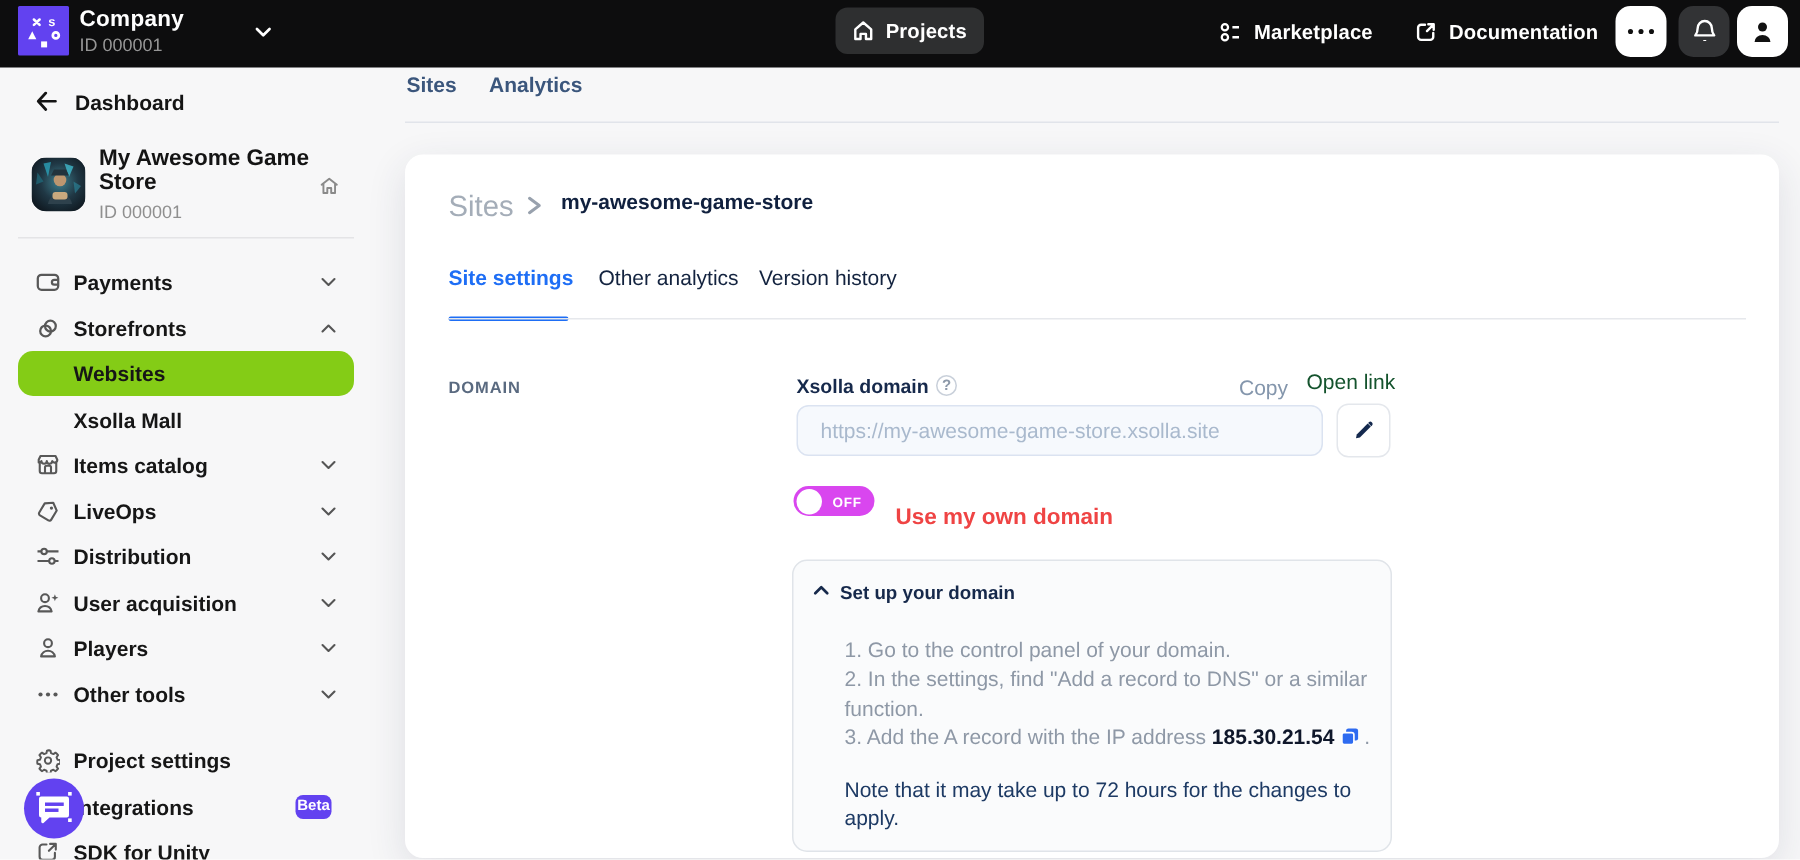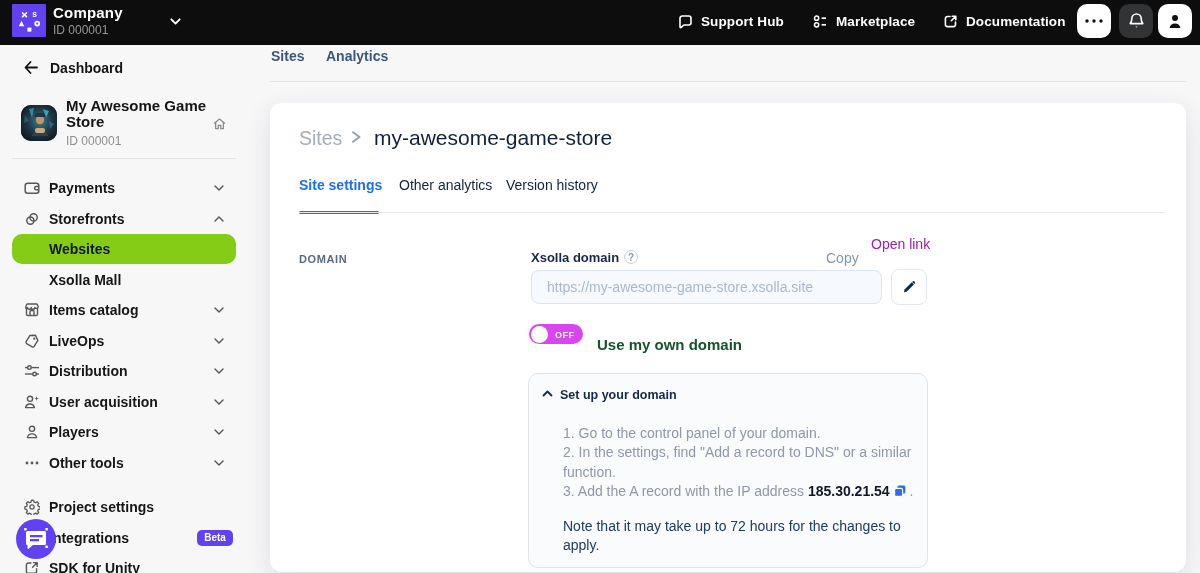--- a/index.html
+++ b/index.html
@@ -30,52 +30,52 @@
 
   
   #tabSites { position:absolute; left:271px; top:48px; font-size:14px; font-weight:700; color:#3b567c; }
   #tabAnalytics { position:absolute; left:326px; top:48px; font-size:14px; font-weight:700; color:#3b567c; }
   #topDivider { position:absolute; left:270px; top:81px; width:916px; height:1px; background:#e1e4ea; }
   #card { position:absolute; left:270px; top:103px; width:916px; height:469px; background:#fff; border-radius:12px; box-shadow:0 8px 26px rgba(40,50,80,.12); }
 
   
   #bcSites { position:absolute; left:299px; top:127px; font-size:19.5px; color:#a4adb8; }
   #bcChev { position:absolute; left:350px; top:130px; }
-  #bcTitle { position:absolute; left:374px; top:126px; font-size:21px; font-weight:400; color:#10203e; }
+  #bcTitle { position:absolute; left:374px; top:126px; font-size:14px; font-weight:700; color:#10203e; }
 
   
   #ct1 { position:absolute; left:299px; top:177px; font-size:14px; font-weight:700; color:#1e6ef5; }
   #ct2 { position:absolute; left:399px; top:177px; font-size:14px; font-weight:400; color:#13233f; }
   #ct3 { position:absolute; left:506px; top:177px; font-size:14px; font-weight:400; color:#13233f; }
   #ctUnderline { position:absolute; left:299px; top:211px; width:80px; height:3px; background:#1e6ef5; border-radius:2px; }
   #ctDivider { position:absolute; left:299px; top:212px; width:865px; height:1px; background:#e6e8ec; }
 
   
   #lblDomain { position:absolute; left:299px; top:253px; font-size:11px; font-weight:700; color:#5a6a80; letter-spacing:.6px; }
   #lblXsolla { position:absolute; left:531px; top:250px; font-size:13px; font-weight:700; color:#16294b; }
   #qmark { position:absolute; left:624px; top:250px; width:14px; height:14px; border:1px solid #c9d0da; border-radius:50%; color:#8d99a9; font-size:10px; font-weight:700; text-align:center; line-height:13px; }
   #lnkCopy { position:absolute; left:826px; top:250px; font-size:14px; color:#8496ac;text-align:center; }
-  #lnkOpen { position:absolute; left:871px; top:236px; font-size:14px; color:#a21caf; }
+  #lnkOpen { position:absolute; left:871px; top:246px; font-size:14px; color:#14532d; }
   #domInput { position:absolute; left:531px; top:270px; width:351px; height:34px; background:#f6f9fd; border:1px solid #dbe3f1; border-radius:8px; font-size:14px; color:#a9b9cd; line-height:32px; padding-left:15px; }
   #editBtn { position:absolute; left:891px; top:269px; width:36px; height:36px; background:#fff; border:1px solid #e4e7ec; border-radius:8px; display:flex; align-items:center; justify-content:center; }
   #toggle { position:absolute; left:529px; top:324px; width:54px; height:20px; background:#d946ef; border-radius:10px; }
   #toggleKnob { position:absolute; left:1.5px; top:1.5px; width:17px; height:17px; background:#fff; border-radius:50%; }
   #toggleTxt { position:absolute; left:26px; top:6px; font-size:9px; font-weight:700; color:#fff; letter-spacing:.5px; }
-  #lblOwn { position:absolute; left:597px; top:336px; font-size:15px; font-weight:700; color:#14532d; }
+  #lblOwn { position:absolute; left:597px; top:336px; font-size:15px; font-weight:700; color:#ef4444; }
 
   
   #panel { position:absolute; left:528px; top:373px; width:400px; height:195px; border:1px solid #e0e4e9; border-radius:10px; background:#fafbfc; }
   #panelChev { position:absolute; left:542px; top:390px; }
   #panelTitle { position:absolute; left:560px; top:388px; font-size:12.5px; font-weight:700; color:#16294b; }
   .plist { position:absolute; left:563px; top:424px; white-space:nowrap; font-size:14px; color:#8e98a6; line-height:19.3px; }
   .pnote { position:absolute; left:563px; top:517px; white-space:nowrap; font-size:14px; font-weight:400; color:#1d3a64; line-height:19.3px; }
   .ipbold { font-weight:700; color:#0f172a; }
 
   
-  #beta { position:absolute; left:197px; top:530px; width:36px; height:16px; background:#6242f0; border-radius:5px; color:#fff; font-size:10px; font-weight:700; text-align:center; line-height:16px; }
+  #beta { position:absolute; left:197px; top:530px; width:24px; height:16px; background:#6242f0; border-radius:5px; color:#fff; font-size:10px; font-weight:700; text-align:center; line-height:16px; }
   #fab { position:absolute; left:16px; top:519px; width:40px; height:40px; border-radius:50%; background:#6242f0; display:flex; align-items:center; justify-content:center; }
 </style>
 </head>
 <body>
 
 <div id="topbar">
   <div id="logo">
     <svg width="34" height="33" viewBox="0 0 34 33">
       <g fill="#fff">
         <path d="M10.6 9 L14.4 12.6 M14.4 9 L10.6 12.6" stroke="#fff" stroke-width="1.7" stroke-linecap="round"></path>
@@ -85,27 +85,27 @@
         <rect x="15.4" y="23.6" width="4" height="4"></rect>
       </g>
     </svg>
   </div>
   <div id="companyName">Company</div>
   <div id="companyId">ID 000001</div>
   <svg class="abs" style="left:170px;top:18px" width="11" height="7" viewBox="0 0 11 7">
       <path d="M1.3 1.3 L5.5 5.5 L9.7 1.3" stroke="#fff" stroke-width="1.8" fill="none" stroke-linecap="round" stroke-linejoin="round"></path>
     </svg>
 
-
-  <div class="topnav" style="left:678px;">
-    <svg width="15" height="15" viewBox="0 0 15 15" style="margin-right:8px">
-        <path d="M2 4.2 a2.2 2.2 0 0 1 2.2-2.2 h6.6 a2.2 2.2 0 0 1 2.2 2.2 v4.6 a2.2 2.2 0 0 1-2.2 2.2 h-5 l-2.6 2.4 a0.7 0.7 0 0 1-1.2-.5 Z" fill="none" stroke="#fff" stroke-width="1.6" stroke-linejoin="round"></path>
+  <div id="btnProjects">
+    <svg width="15" height="15" viewBox="0 0 15 15">
+        <path d="M2.2 6.6 L7.5 2 L12.8 6.6 V13 H9.3 V9.6 H5.7 V13 H2.2 Z" fill="none" stroke="#fff" stroke-width="1.6" stroke-linejoin="round"></path>
       </svg>
-    <span>Support Hub</span>
-  </div>
+    <span>Projects</span>
+  </div>
+
 
   <div class="topnav" style="left:943px;">
     <svg width="15" height="15" viewBox="0 0 15 15" style="margin-right:8px">
       <path d="M7 2.5 H4.4 A2 2 0 0 0 2.4 4.5 V10.6 A2 2 0 0 0 4.4 12.6 H10.5 A2 2 0 0 0 12.5 10.6 V8" fill="none" stroke="#fff" stroke-width="1.6" stroke-linecap="round"></path>
       <path d="M9.2 2.2 H12.8 V5.8 M12.6 2.4 L8.3 6.7" fill="none" stroke="#fff" stroke-width="1.6" stroke-linecap="round" stroke-linejoin="round"></path>
     </svg>
     <span>Documentation</span>
   </div>
 
   <div class="topnav" style="left:813px;">

